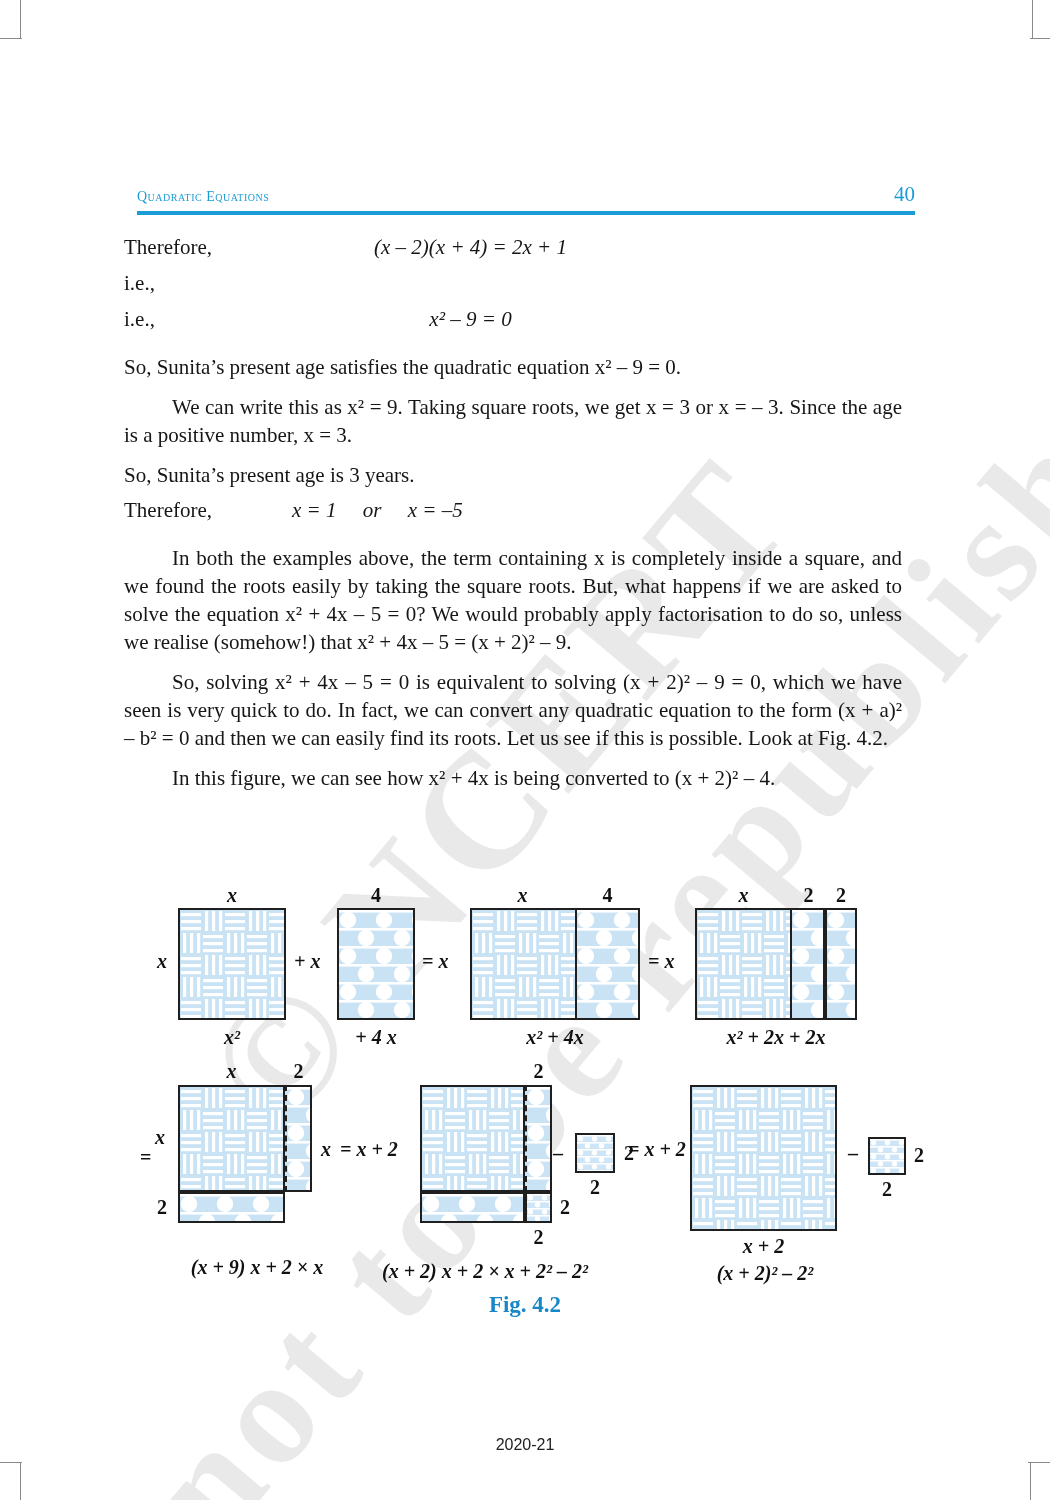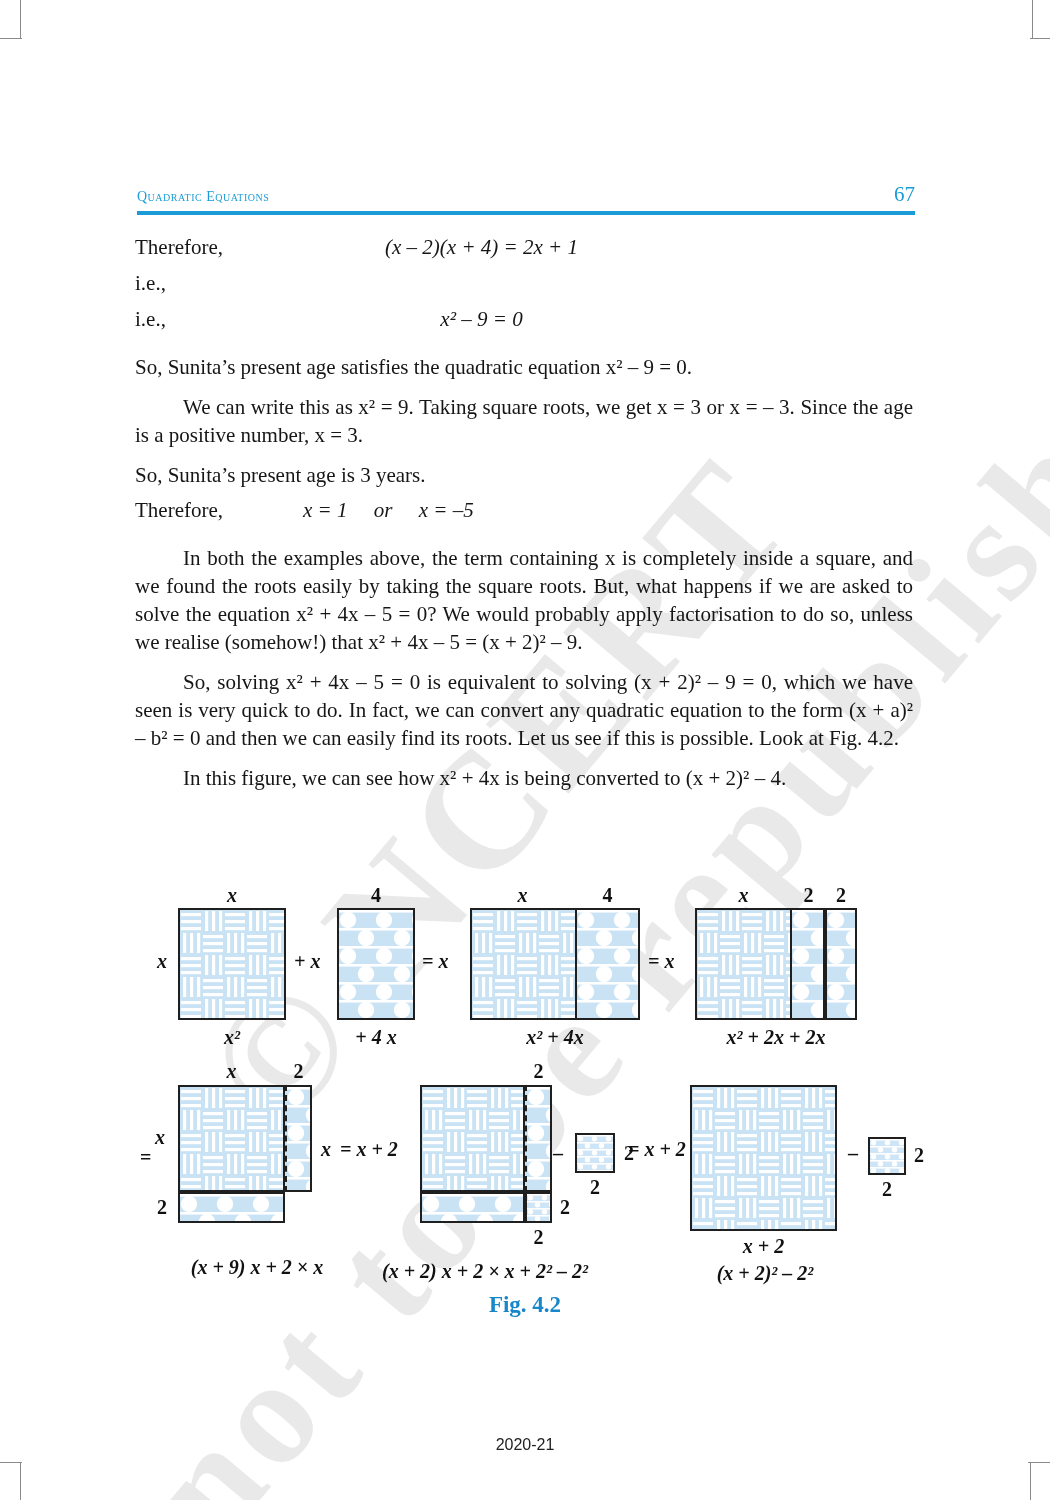--- a/index.html
+++ b/index.html
@@ -17,21 +17,21 @@
   #wm2{font-size:150px;left:180px;top:1430px;}
 
   
   #hdr{position:absolute;left:137px;top:182px;width:778px;}
   #hdr .row{display:flex;justify-content:space-between;align-items:baseline;}
   #hdr .title{font-variant:small-caps;font-size:14px;letter-spacing:.5px;color:#1b9cd6;}
   #hdr .pgnum{font-size:21px;color:#1b9cd6;}
   #hdr .rule{height:4px;background:#1b9cd6;margin-top:4px;}
 
   
-  #textblock{position:absolute;left:135px;top:233px;width:778px;
+  #textblock{position:absolute;left:124px;top:233px;width:778px;
              font-size:21px;line-height:28px;}
   .eqrow{position:relative;height:36px;}
   .eqrow .lab{position:absolute;left:0;top:0;}
   .eqrow .eqc{width:693px;text-align:center;}
   .eq{font-style:italic;}
   .para{margin:12px 0 7px 0;text-align:justify;}
   .indent{text-indent:48px;}
   .thrrow{position:relative;height:36px;}
   .thrrow .eq2{position:absolute;left:168px;top:0;}
 
@@ -107,21 +107,21 @@
   <div class="crop" style="left:0;top:1462px;width:22px;height:1px"></div>
   <div class="crop" style="left:1030px;top:1462px;width:1px;height:38px"></div>
   <div class="crop" style="left:1028px;top:1462px;width:22px;height:1px"></div>
 
   <div class="wm" id="wm1">© NCERT</div>
   <div class="wm" id="wm2">not to be republished</div>
 
   <div id="hdr">
     <div class="row">
       <span class="title">Quadratic Equations</span>
-      <span class="pgnum">67</span>
+      <span class="pgnum">40</span>
     </div>
     <div class="rule"></div>
   </div>
 
   <div id="textblock">
     <div class="eqrow">
       <span class="lab">Therefore,</span>
       <div class="eqc"><span class="eq">(x – 2)(x + 4) = 2x + 1</span></div>
     </div>
     <div class="eqrow">

